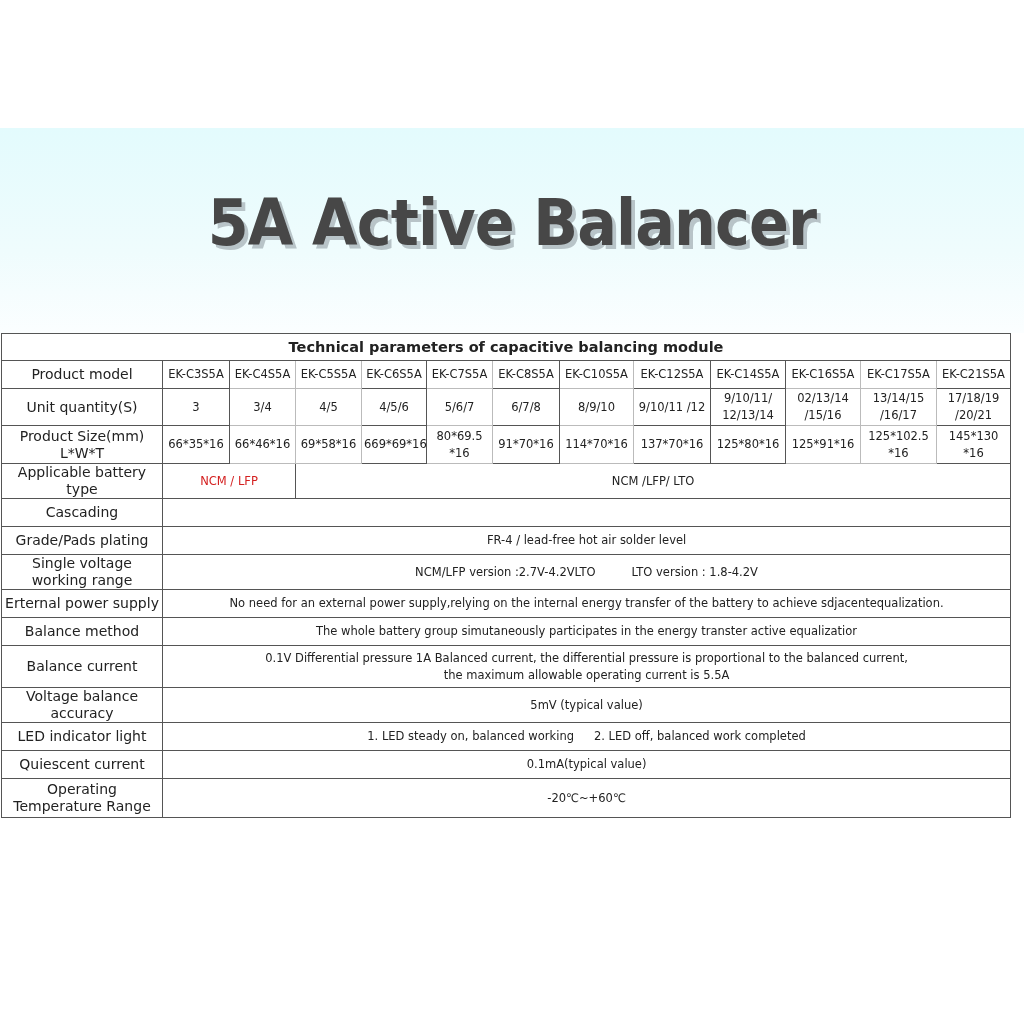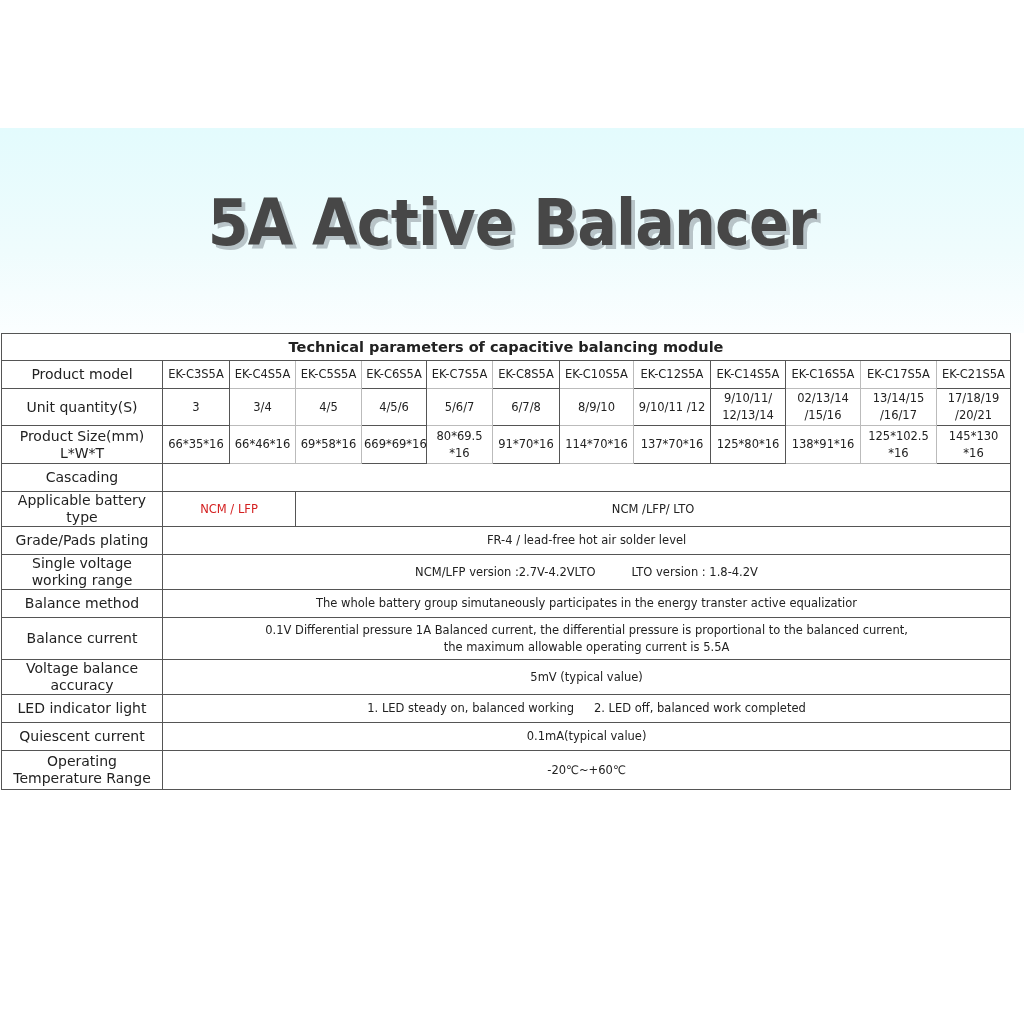--- a/index.html
+++ b/index.html
@@ -105,49 +105,53 @@
     <td class="label">Product Size(mm) L*W*T</td>
     <td>66*35*16</td>
     <td class="light">66*46*16</td>
     <td class="light">69*58*16</td>
     <td>669*69*16</td>
     <td class="light">80*69.5 *16</td>
     <td>91*70*16</td>
     <td class="light">114*70*16</td>
     <td>137*70*16</td>
     <td>125*80*16</td>
-    <td class="light">138*91*16</td>
+    <td class="light">125*91*16</td>
     <td class="light">125*102.5 *16</td>
     <td>145*130 *16</td>
-  </tr>
-
-  <tr style="height:28px">
-    <td class="label">Cascading</td>
-    <td colspan="12"></td>
   </tr>
 
   <tr style="height:34px">
     <td class="label">Applicable battery type</td>
     <td colspan="2" class="red">NCM / LFP</td>
     <td colspan="10">NCM /LFP/ LTO</td>
+  </tr>
+
+  <tr style="height:28px">
+    <td class="label">Cascading</td>
+    <td colspan="12"></td>
   </tr>
 
   <tr style="height:28px">
     <td class="label">Grade/Pads plating</td>
     <td colspan="12">FR-4 / lead-free hot air solder level</td>
   </tr>
 
   <tr class="light-top" style="height:35px">
     <td class="label">Single voltage working range</td>
     <td colspan="12">
       <span>NCM/LFP version :2.7V-4.2VLTO</span><span class="gap"></span><span>LTO version : 1.8-4.2V</span>
     </td>
   </tr>
 
 
+  <tr class="light-top" style="height:28px">
+    <td class="label">Erternal power supply</td>
+    <td colspan="12">No need for an external power supply,relying on the internal energy transfer of the battery to achieve sdjacentequalization.</td>
+  </tr>
 
   <tr style="height:28px">
     <td class="label">Balance method</td>
     <td colspan="12">The whole battery group simutaneously participates in the energy transter active equalizatior</td>
   </tr>
 
   <tr class="light-top" style="height:42px">
     <td class="label">Balance current</td>
     <td colspan="12">
       <div>0.1V Differential pressure 1A Balanced current, the differential pressure is proportional to the balanced current,</div>

